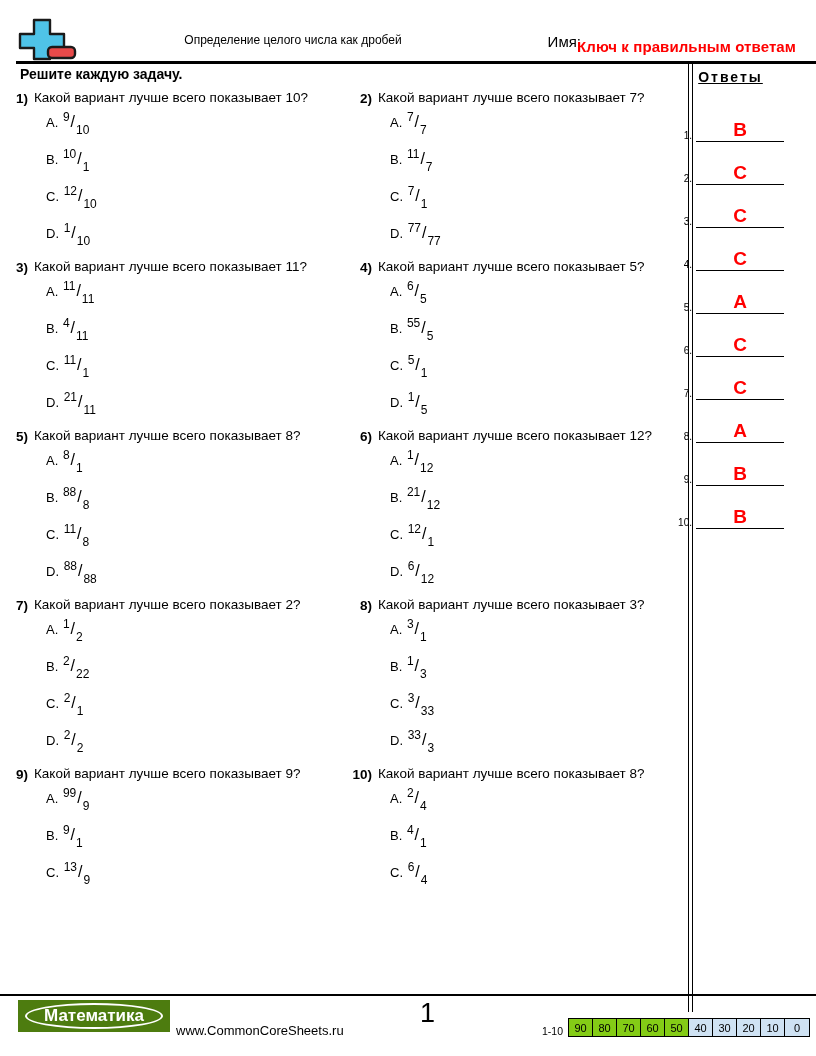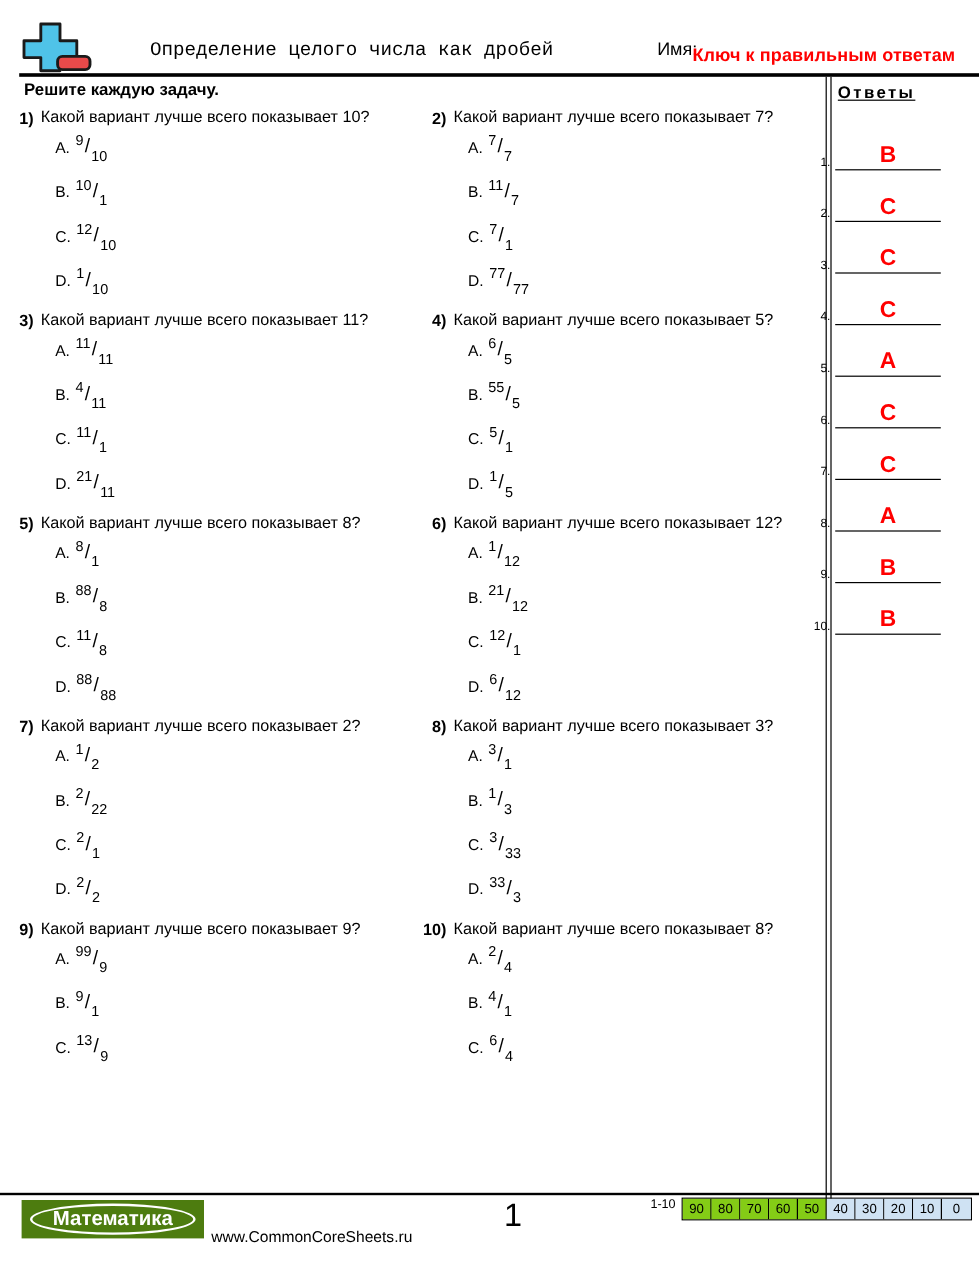--- a/index.html
+++ b/index.html
@@ -26,25 +26,24 @@
     top: 18px;
     width: 62px;
     height: 44px;
   }
   .header-title {
     position: absolute;
     left: 0;
     right: 0;
     top: 33px;
     text-align: center;
-    font-size: 16px;
+    font-size: 12px;
     letter-spacing: 0px;
     padding-left: 40px;
     padding-right: 270px;
-    font-family: Liberation Mono, monospace;
   }
   .name-label {
     position: absolute;
     right: 235px;
     top: 33px;
     font-size: 15px;
   }
   .answer-key-label {
     position: absolute;
     right: 20px;
@@ -245,23 +244,23 @@
   }
   .pagenum {
     position: absolute;
     left: 420px;
     top: 2px;
     font-size: 27px;
   }
   .scale {
     position: absolute;
     right: 6px;
-    top: 2px;
-    display: flex;
-    align-items: flex-start;
+    top: 22px;
+    display: flex;
+    align-items: flex-end;
   }
   .scale-label {
     font-size: 10.5px;
     padding-right: 5px;
   }
   .scale-cells { display: flex; border: 1px solid #000; }
   .scale-cell {
     width: 24px;
     height: 17px;
     border-right: 1px solid #000;

